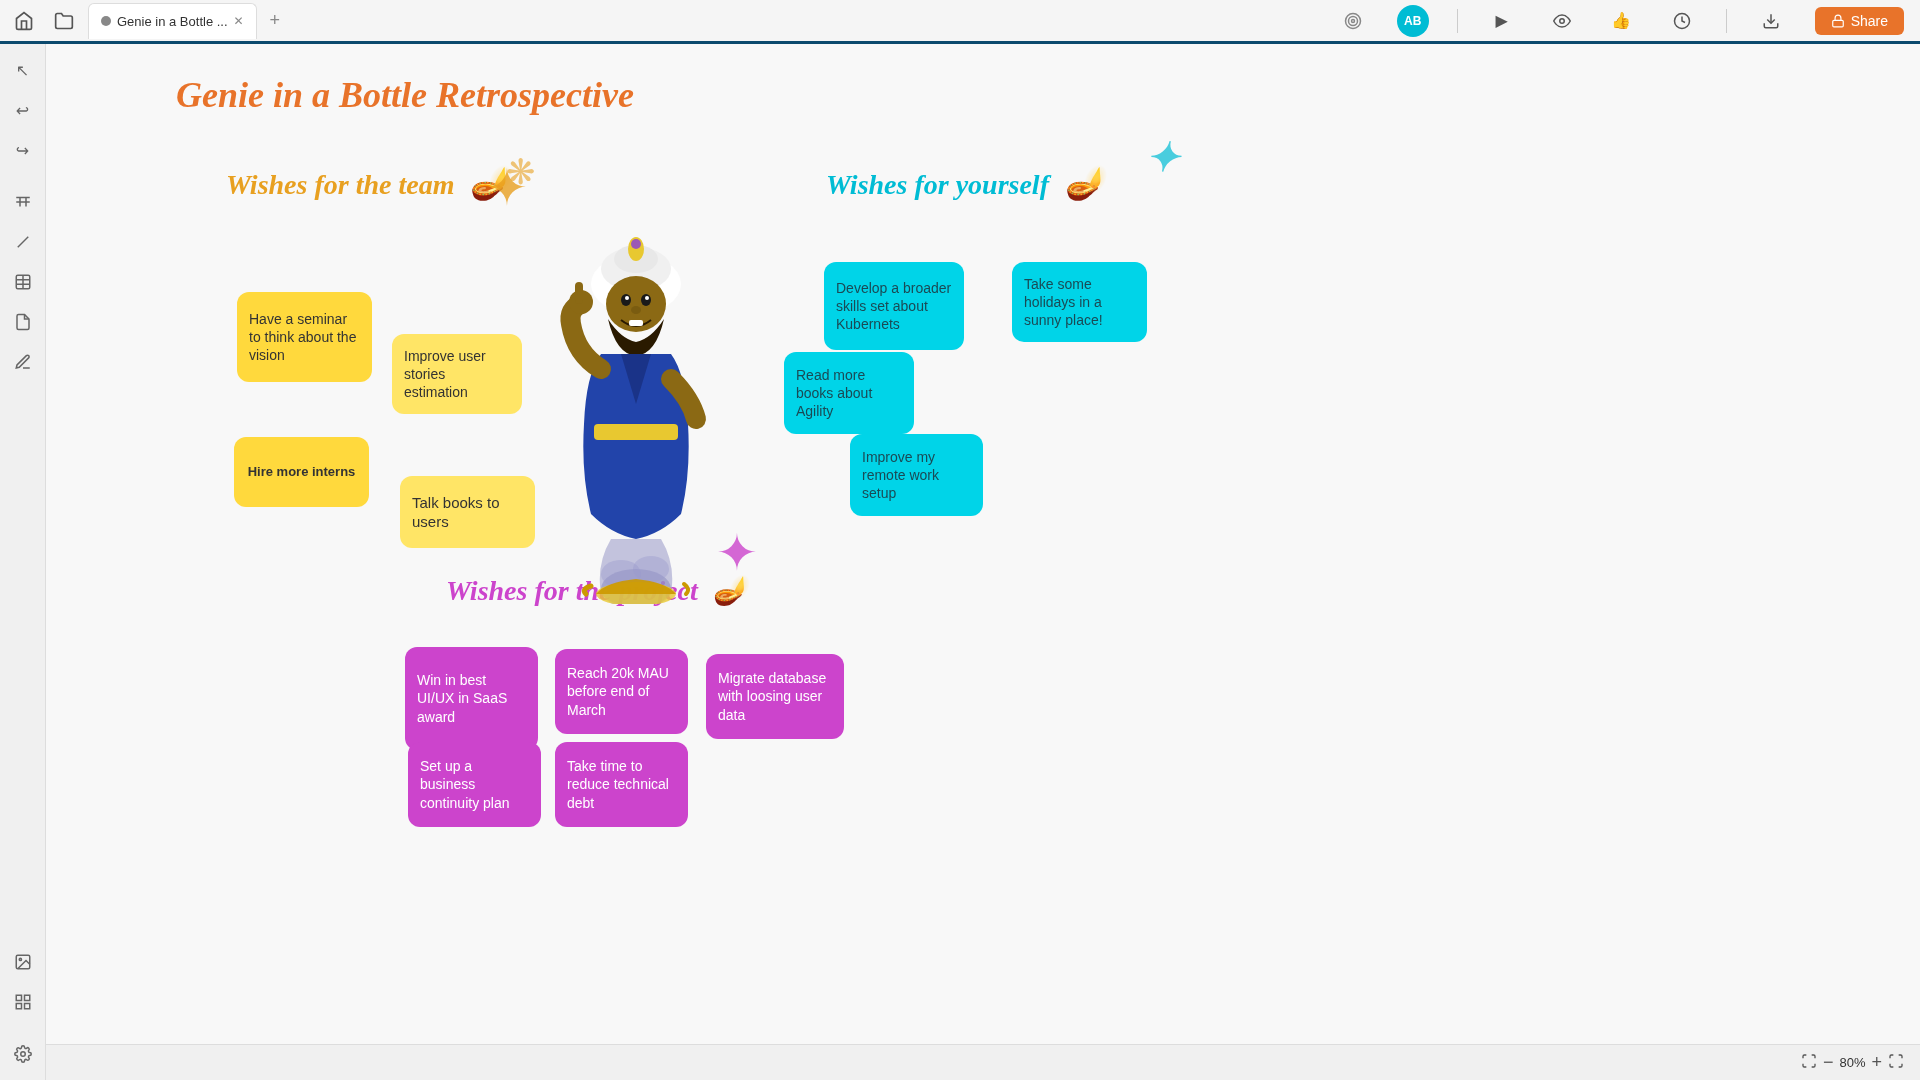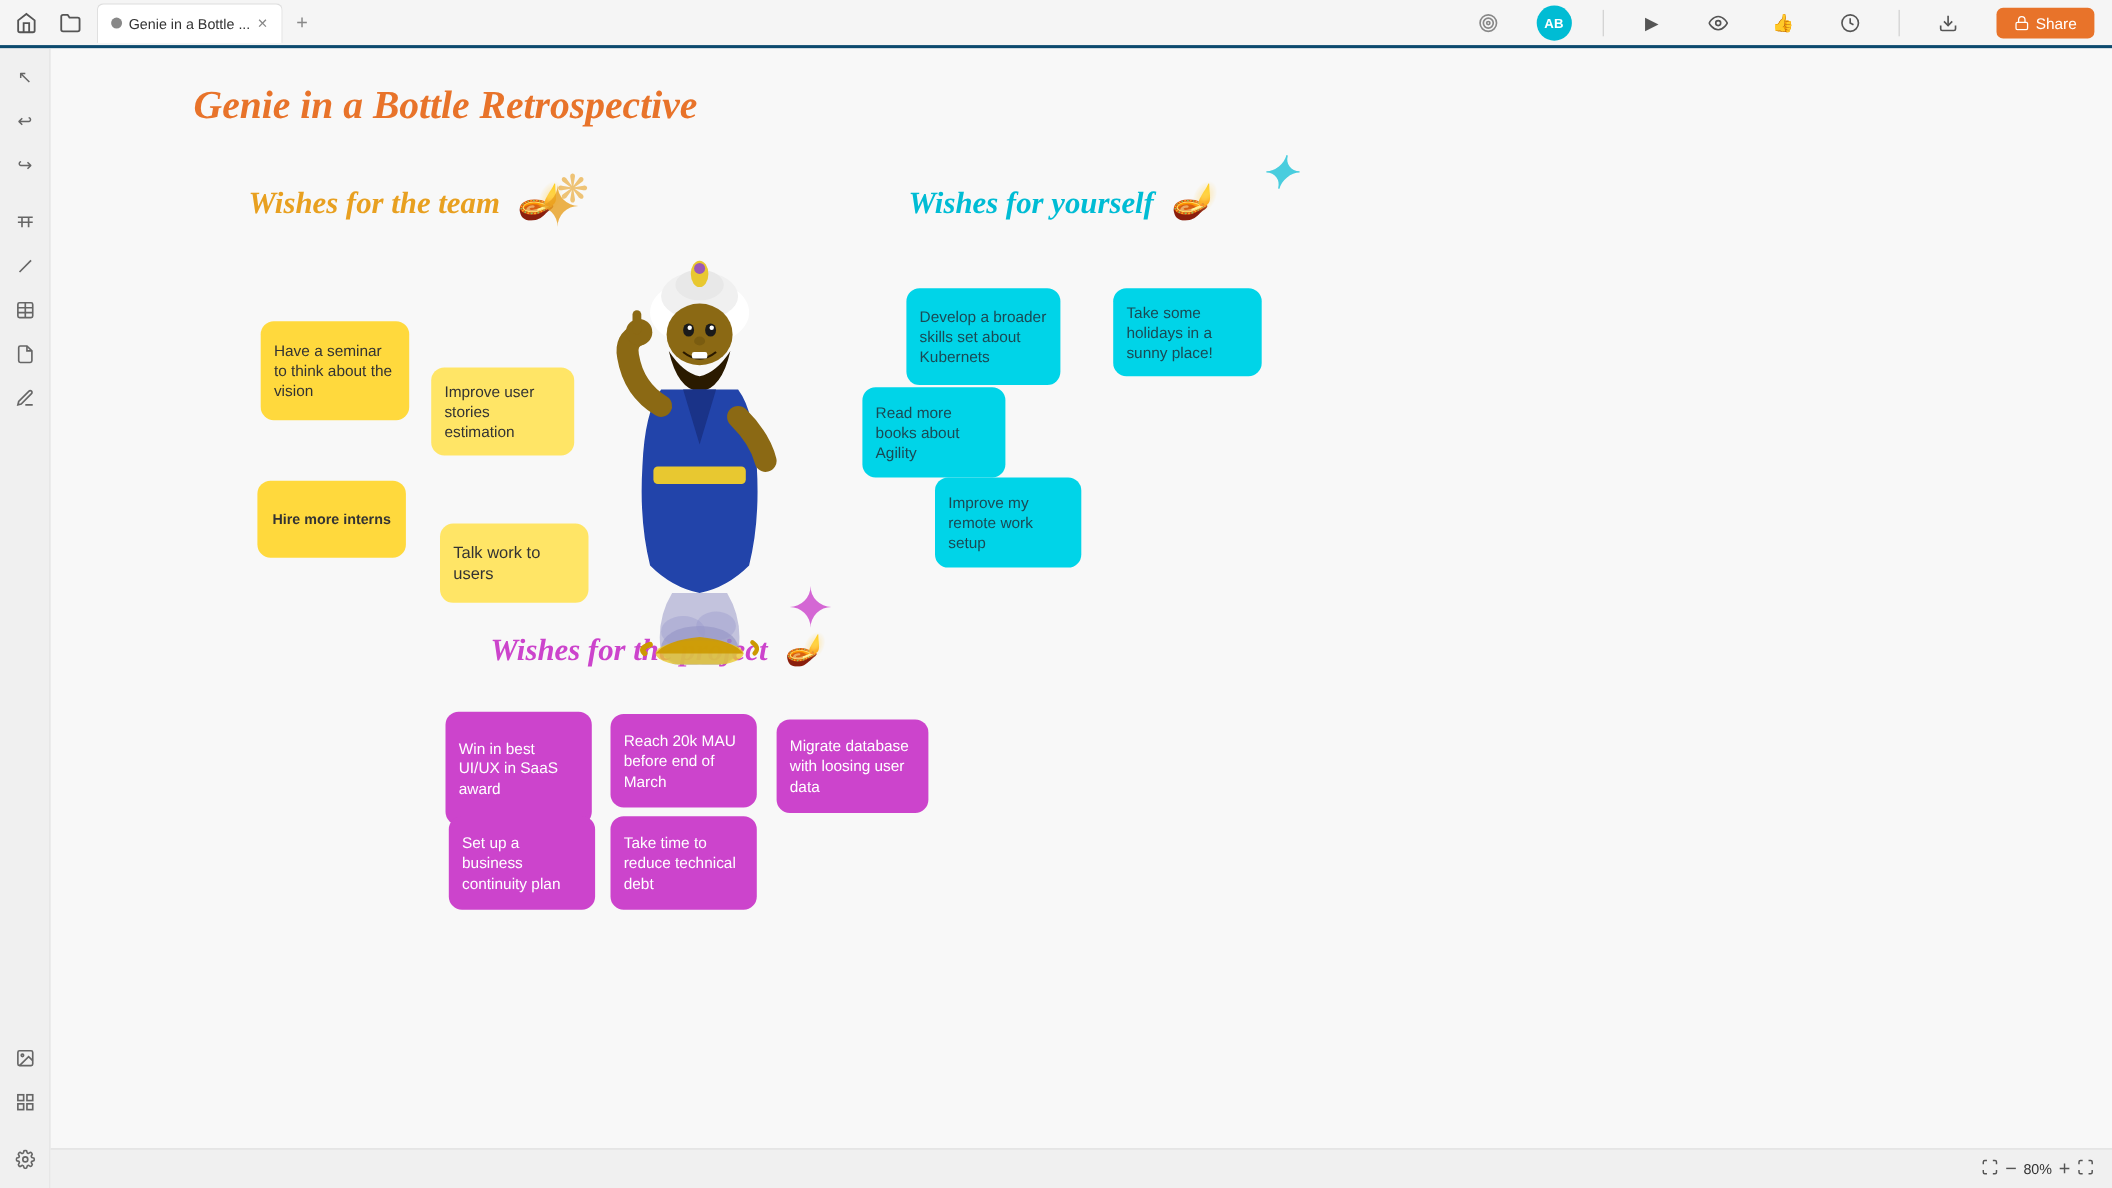--- a/index.html
+++ b/index.html
@@ -300,21 +300,21 @@
     <div class="sticky sticky-yellow" style="left:165px; top:248px; width:135px; height:90px;">
       <span>Have a seminar to think about the vision</span>
     </div>
     <div class="sticky sticky-yellow-light" style="left:320px; top:290px; width:130px; height:80px;">
       <span>Improve user stories estimation</span>
     </div>
     <div class="sticky sticky-yellow" style="left:162px; top:393px; width:135px; height:70px; font-size:13px; font-weight:bold;">
       <span>Hire more interns</span>
     </div>
     <div class="sticky sticky-yellow-light" style="left:328px; top:432px; width:135px; height:72px; font-size:15px;">
-      <span>Talk work to users</span>
+      <span>Talk books to users</span>
     </div>
 
     <div class="sticky sticky-cyan" style="left:752px; top:218px; width:140px; height:88px;">
       <span>Develop a broader skills set about Kubernets</span>
     </div>
     <div class="sticky sticky-cyan" style="left:940px; top:218px; width:135px; height:80px;">
       <span>Take some holidays in a sunny place!</span>
     </div>
     <div class="sticky sticky-cyan" style="left:712px; top:308px; width:130px; height:82px;">
       <span>Read more books about Agility</span>

